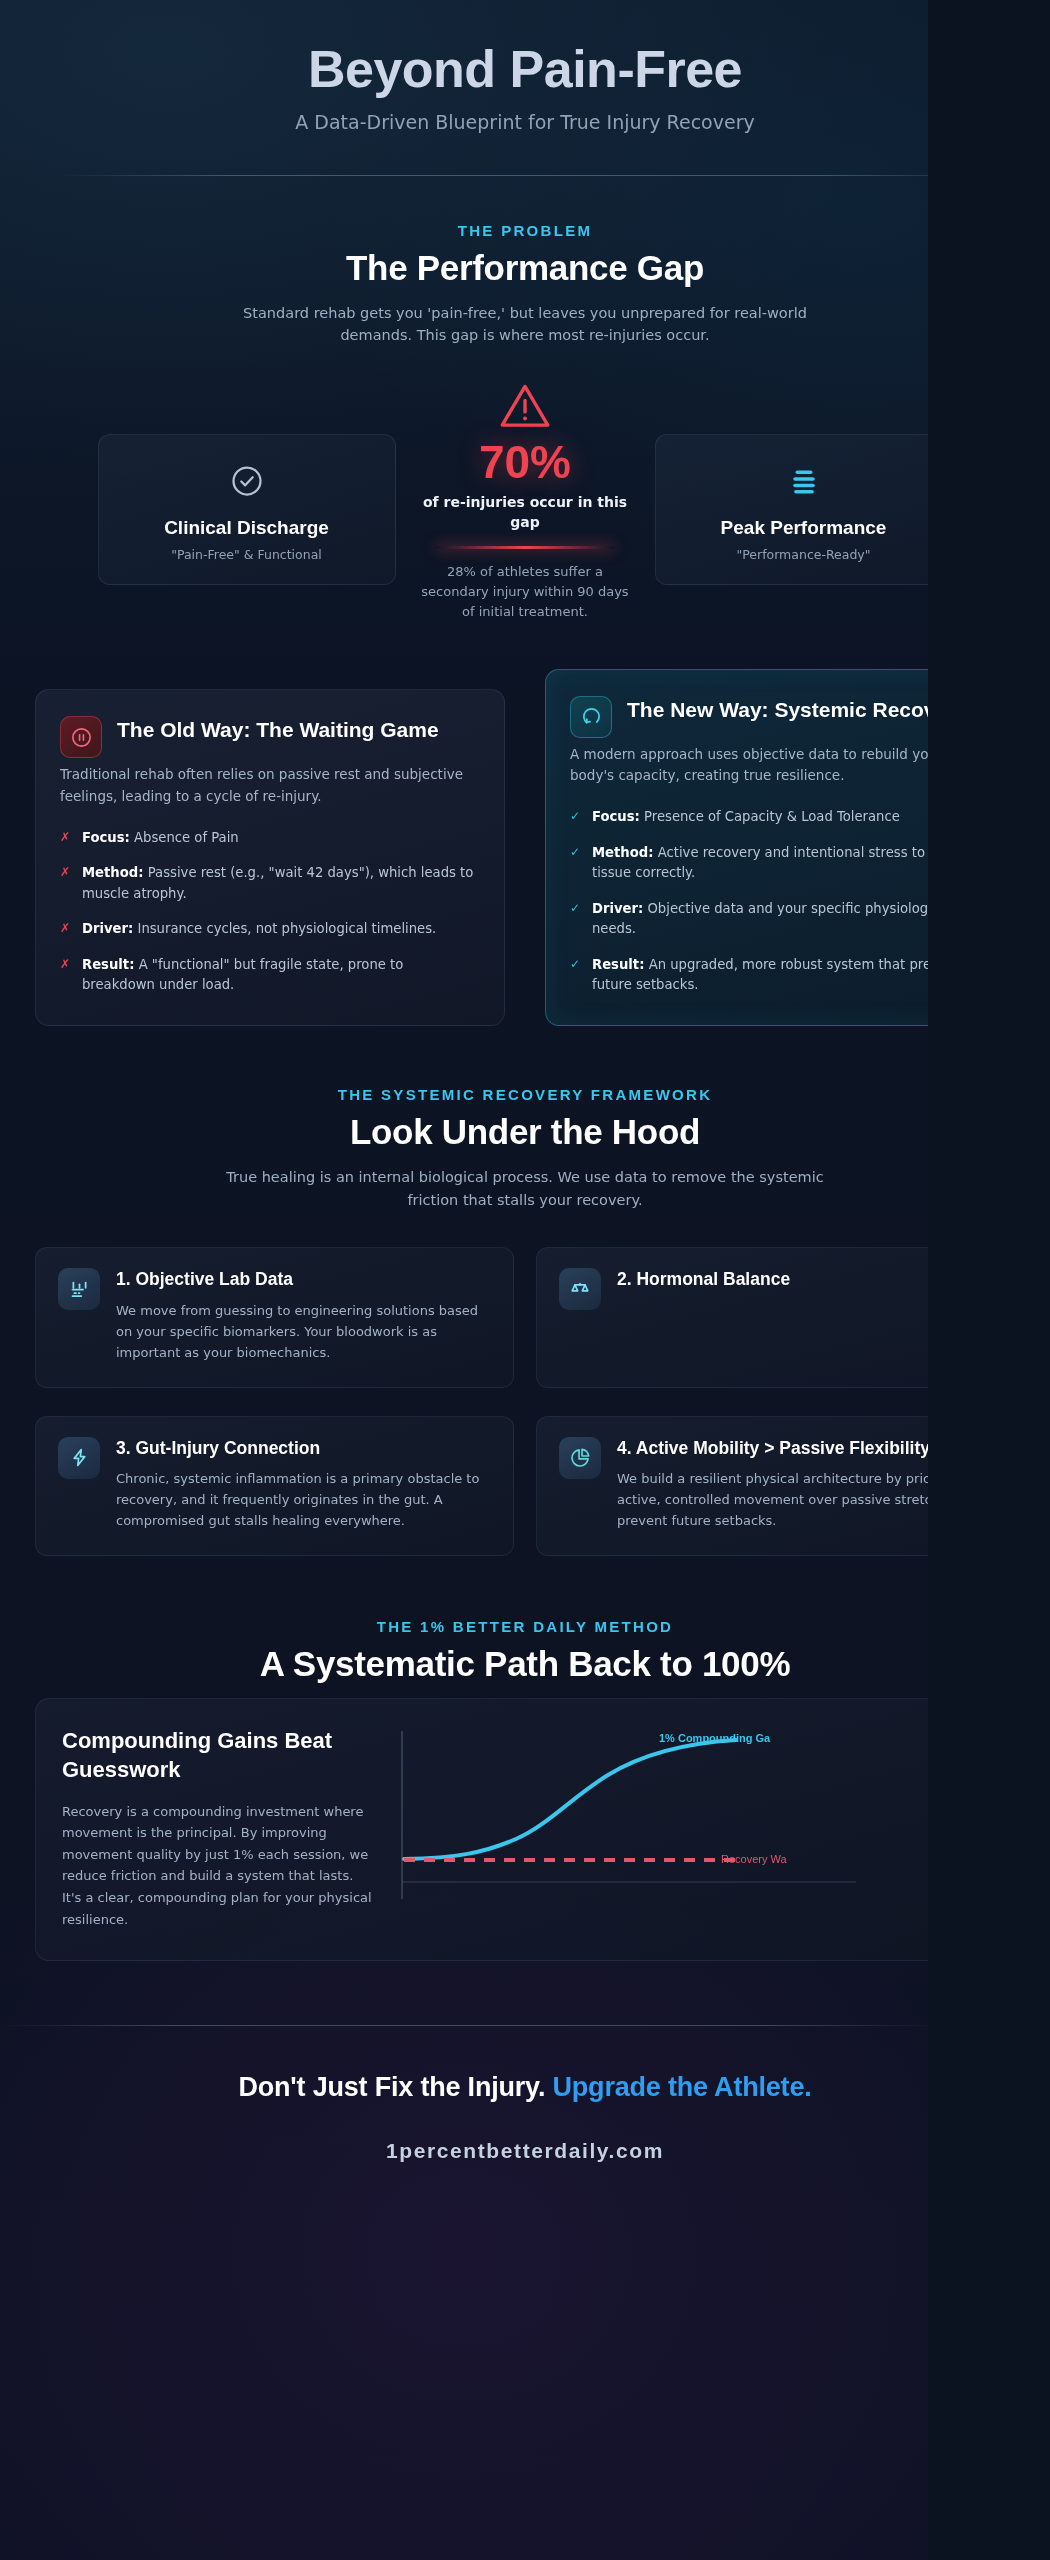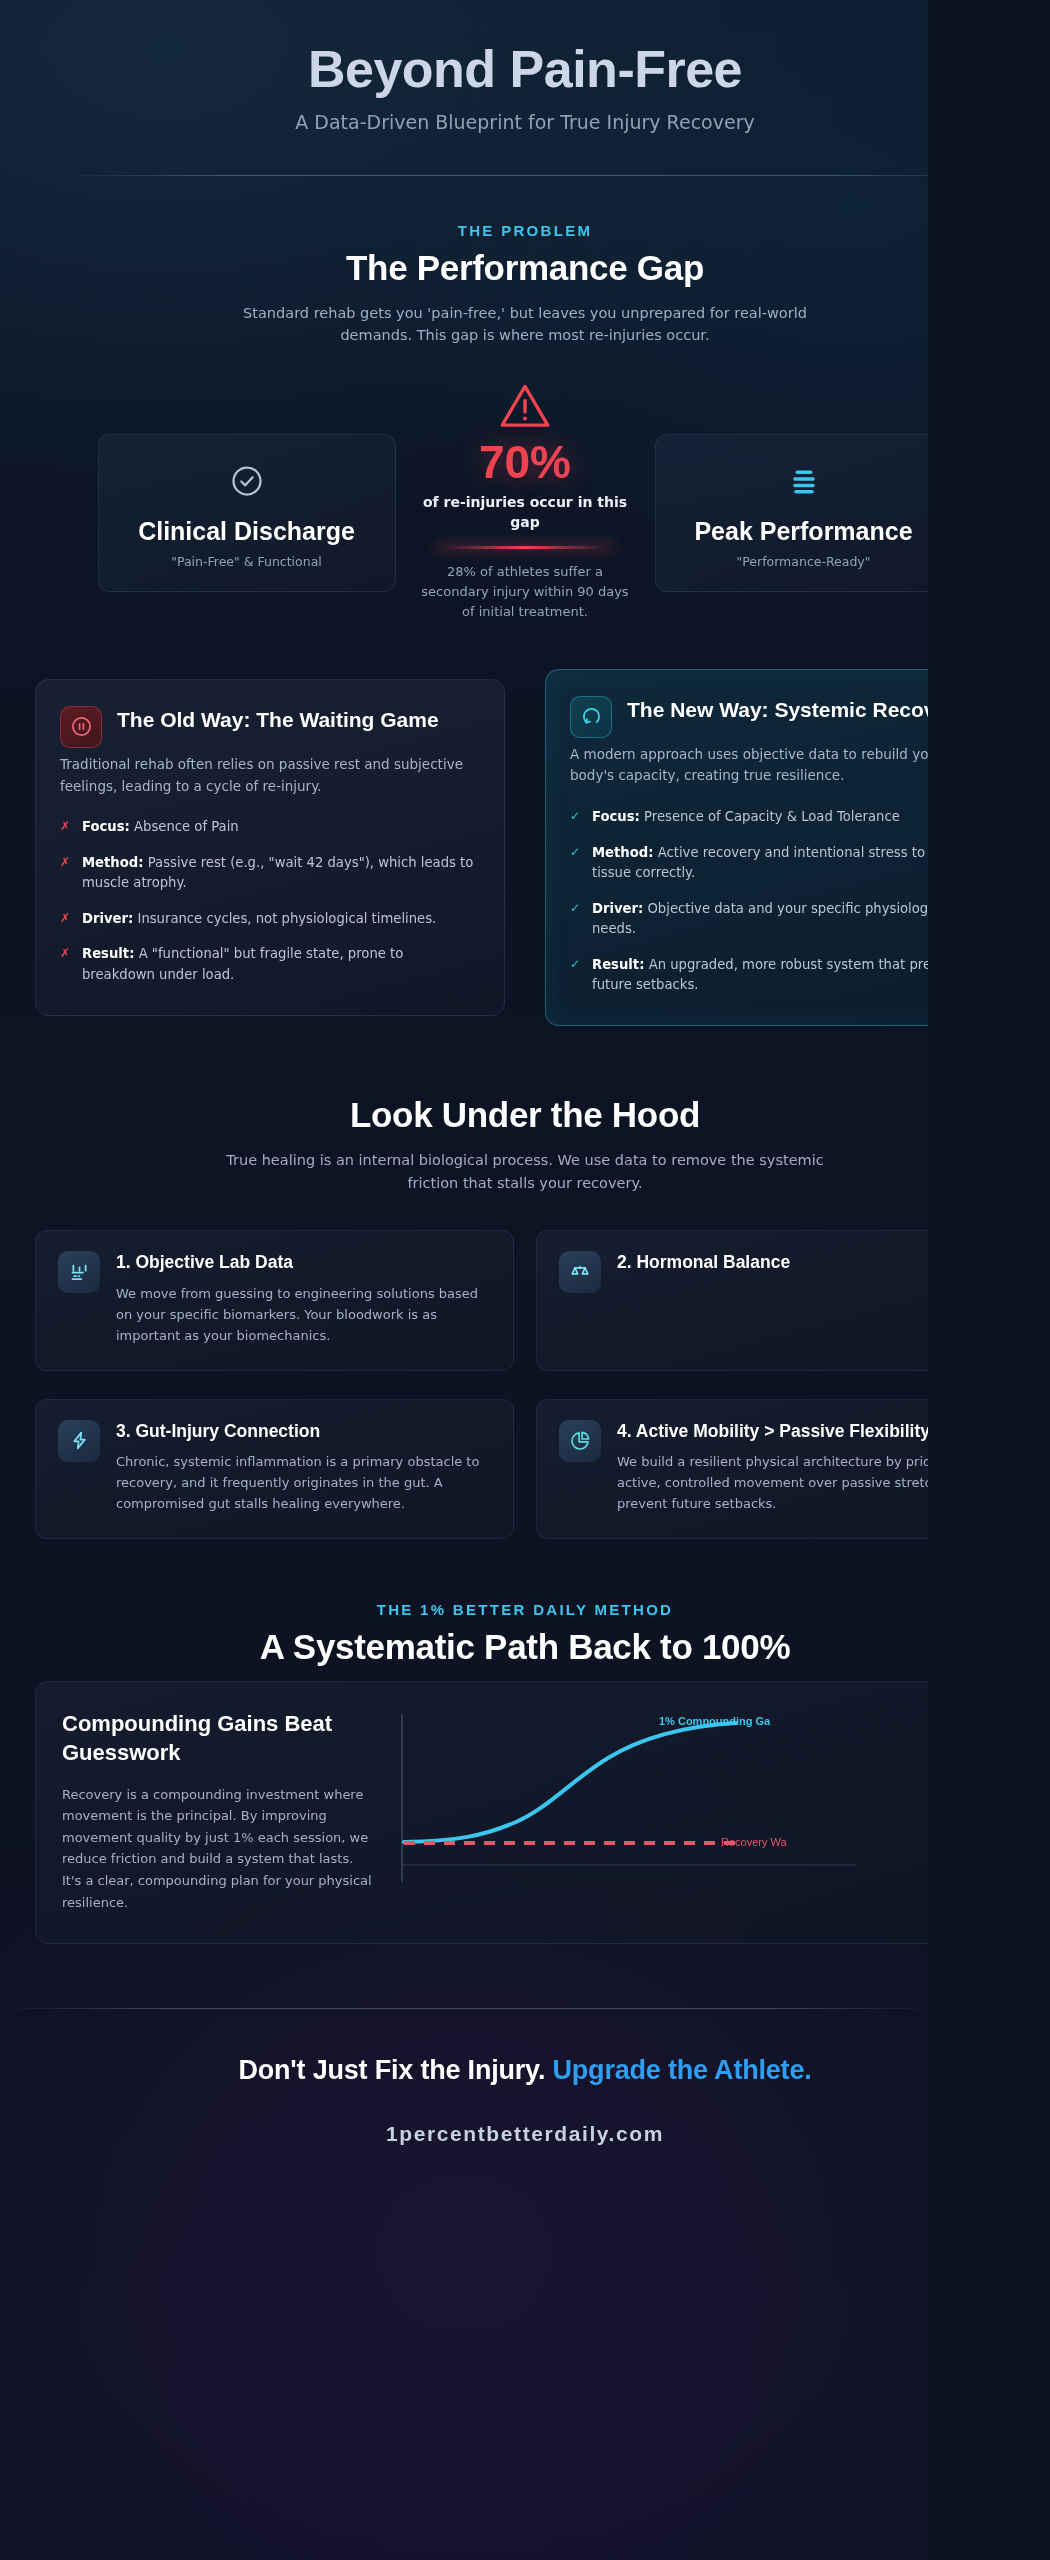--- a/index.html
+++ b/index.html
@@ -96,21 +96,21 @@
     border-radius: 12px;
     padding: 26px 18px 22px;
     text-align: center;
     margin-top: 53px;
   }
   .stat-ico { height: 40px; display: flex; align-items: center; justify-content: center; }
   .stat-name {
     margin-top: 16px;
     font-family: "Liberation Sans", sans-serif;
     font-weight: bold;
-    font-size: 25px;
+    font-size: 19px;
     color: #ffffff;
   }
   .stat-cap { margin-top: 8px; font-size: 12.5px; color: #92a2b7; }
 
   .gap-col { width: 215px; text-align: center; }
   .warn-ico { display: flex; justify-content: center; }
   .big-pct {
     font-family: "Liberation Sans", sans-serif;
     font-weight: bold;
     font-size: 46px;
@@ -139,21 +139,21 @@
     font-size: 13px;
     line-height: 1.55;
     color: #94a4b9;
   }
 
   
   .compare {
     margin-top: 46px;
     display: flex;
     gap: 40px;
-    align-items: center;
+    align-items: flex-end;
   }
   .cmp {
     flex: 1;
     border-radius: 14px;
     padding: 26px 24px 30px;
   }
   .cmp.old {
     background: linear-gradient(165deg, rgba(26,35,53,.88), rgba(18,24,40,.88));
     border: 1px solid rgba(120,145,180,.15);
   }
@@ -428,20 +428,21 @@
             <span><span class="lb">Result:</span><span> An upgraded, more robust system that prevents future setbacks.</span></span>
           </li>
         </ul>
       </div>
 
     </div>
   </div>
 
   <div class="wrap framework">
     <div class="sec">
+      <div class="kicker">THE SYSTEMIC RECOVERY FRAMEWORK</div>
       <div class="sec-title">Look Under the Hood</div>
       <div class="sec-desc">True healing is an internal biological process. We use data to remove the systemic friction that stalls your recovery.</div>
     </div>
 
     <div class="fgrid">
 
       <div class="fcard">
         <div class="ficon">
           <svg width="21" height="21" viewBox="0 0 24 24" fill="none" stroke="#7fe3f5" stroke-width="2" stroke-linecap="round">
             <path d="M5 4v6"></path>

